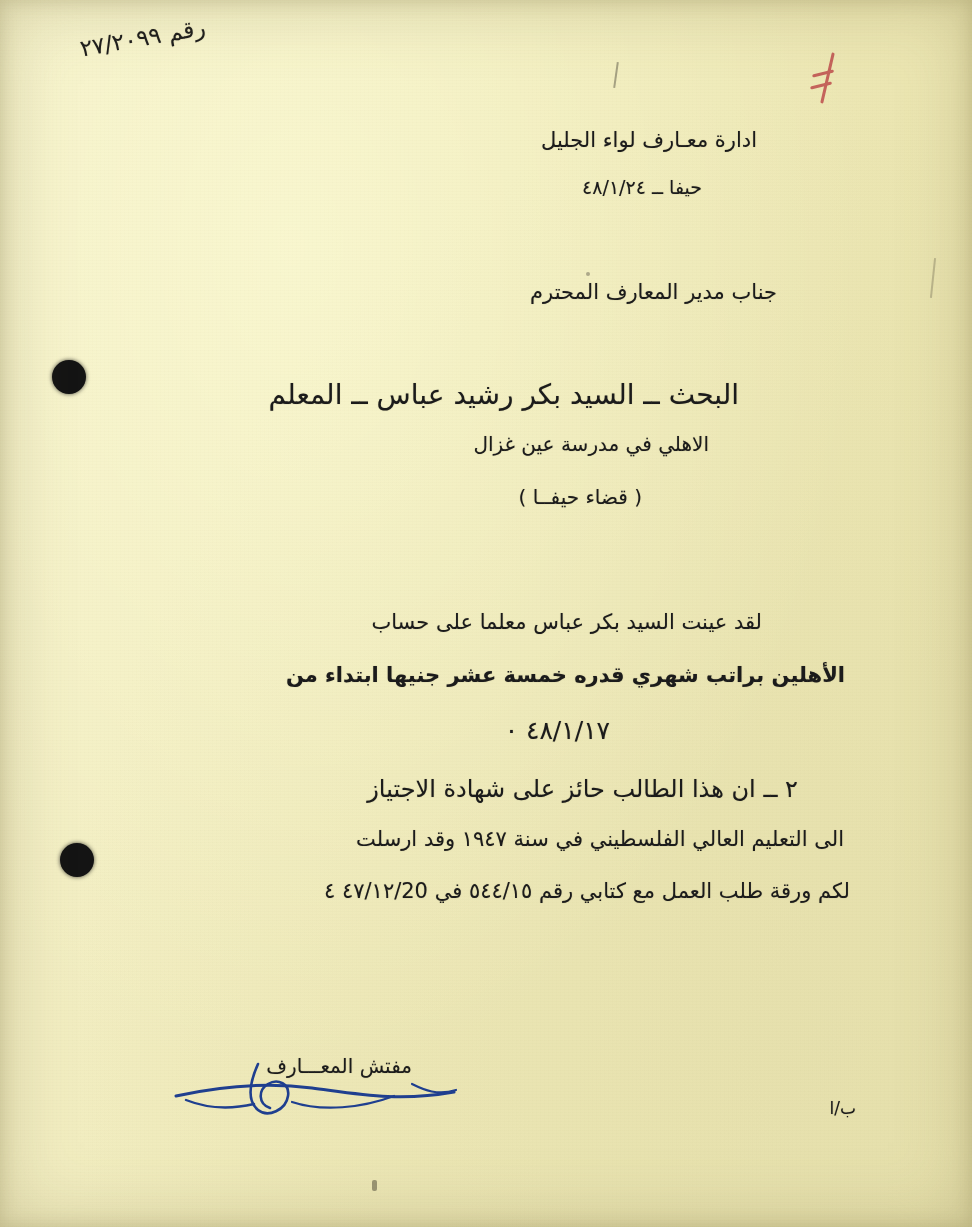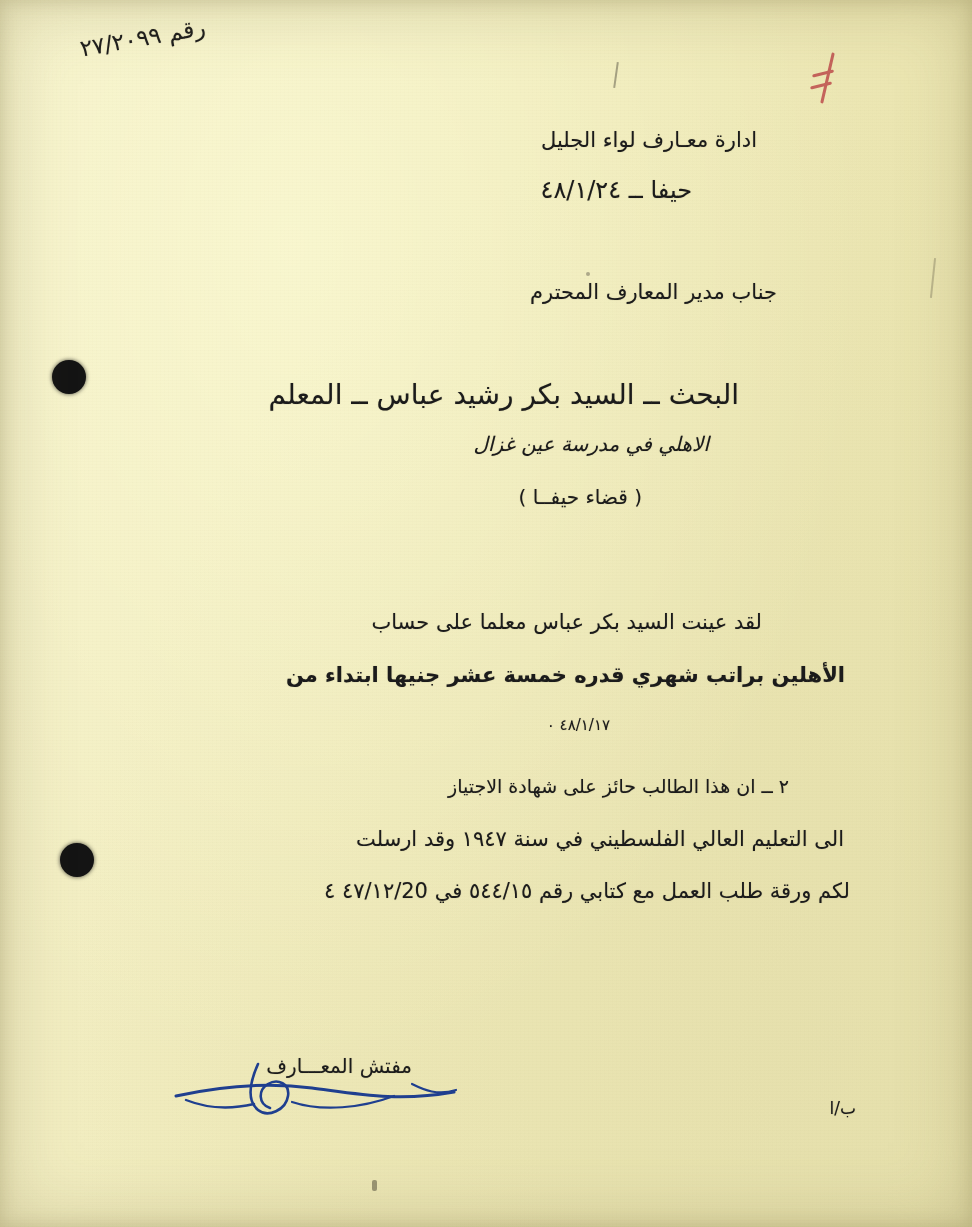--- a/index.html
+++ b/index.html
@@ -55,32 +55,32 @@
   
   .ref-number {
     top: 36px;
     left: 78px;
     font-size: 23px;
     transform: rotate(-10deg);
     transform-origin: left top;
     letter-spacing: 1px;
   }
   .hdr-1 { top: 128px; right: 215px; font-size: 21px; letter-spacing: 0.5px; }
-  .hdr-2 { top: 176px; right: 280px; font-size: 24px; letter-spacing: 0.5px; }
+  .hdr-2 { top: 176px; right: 270px; font-size: 19px; letter-spacing: 0.5px; }
 
   .addressee { top: 280px; right: 195px; font-size: 21px; }
 
   .subj-1 { top: 378px; right: 233px; font-size: 28px; }
-  .subj-2 { top: 432px; right: 263px; font-size: 20px; font-style: italic; }
+  .subj-2 { top: 432px; right: 263px; font-size: 20px; }
   .subj-3 { top: 485px; right: 330px; font-size: 20px; }
 
   .body-1 { top: 610px; right: 210px; font-size: 21px; }
   .body-2 { top: 663px; right: 127px; font-size: 21px; font-weight: bold; }
-  .body-3 { top: 716px; right: 362px; font-size: 15px; }
-  .body-4 { top: 775px; right: 183px; font-size: 19px; }
+  .body-3 { top: 716px; right: 362px; font-size: 25px; }
+  .body-4 { top: 775px; right: 174px; font-size: 24px; }
   .body-5 { top: 827px; right: 128px; font-size: 21px; }
   .body-6 { top: 879px; right: 122px; font-size: 21px; }
 
   .sign-label { top: 1042px; right: 560px; font-size: 20px; margin-top: 12px; }
   .initials { top: 1098px; right: 116px; font-size: 17px; }
 
   
   .hole {
     position: absolute;
     width: 34px;

